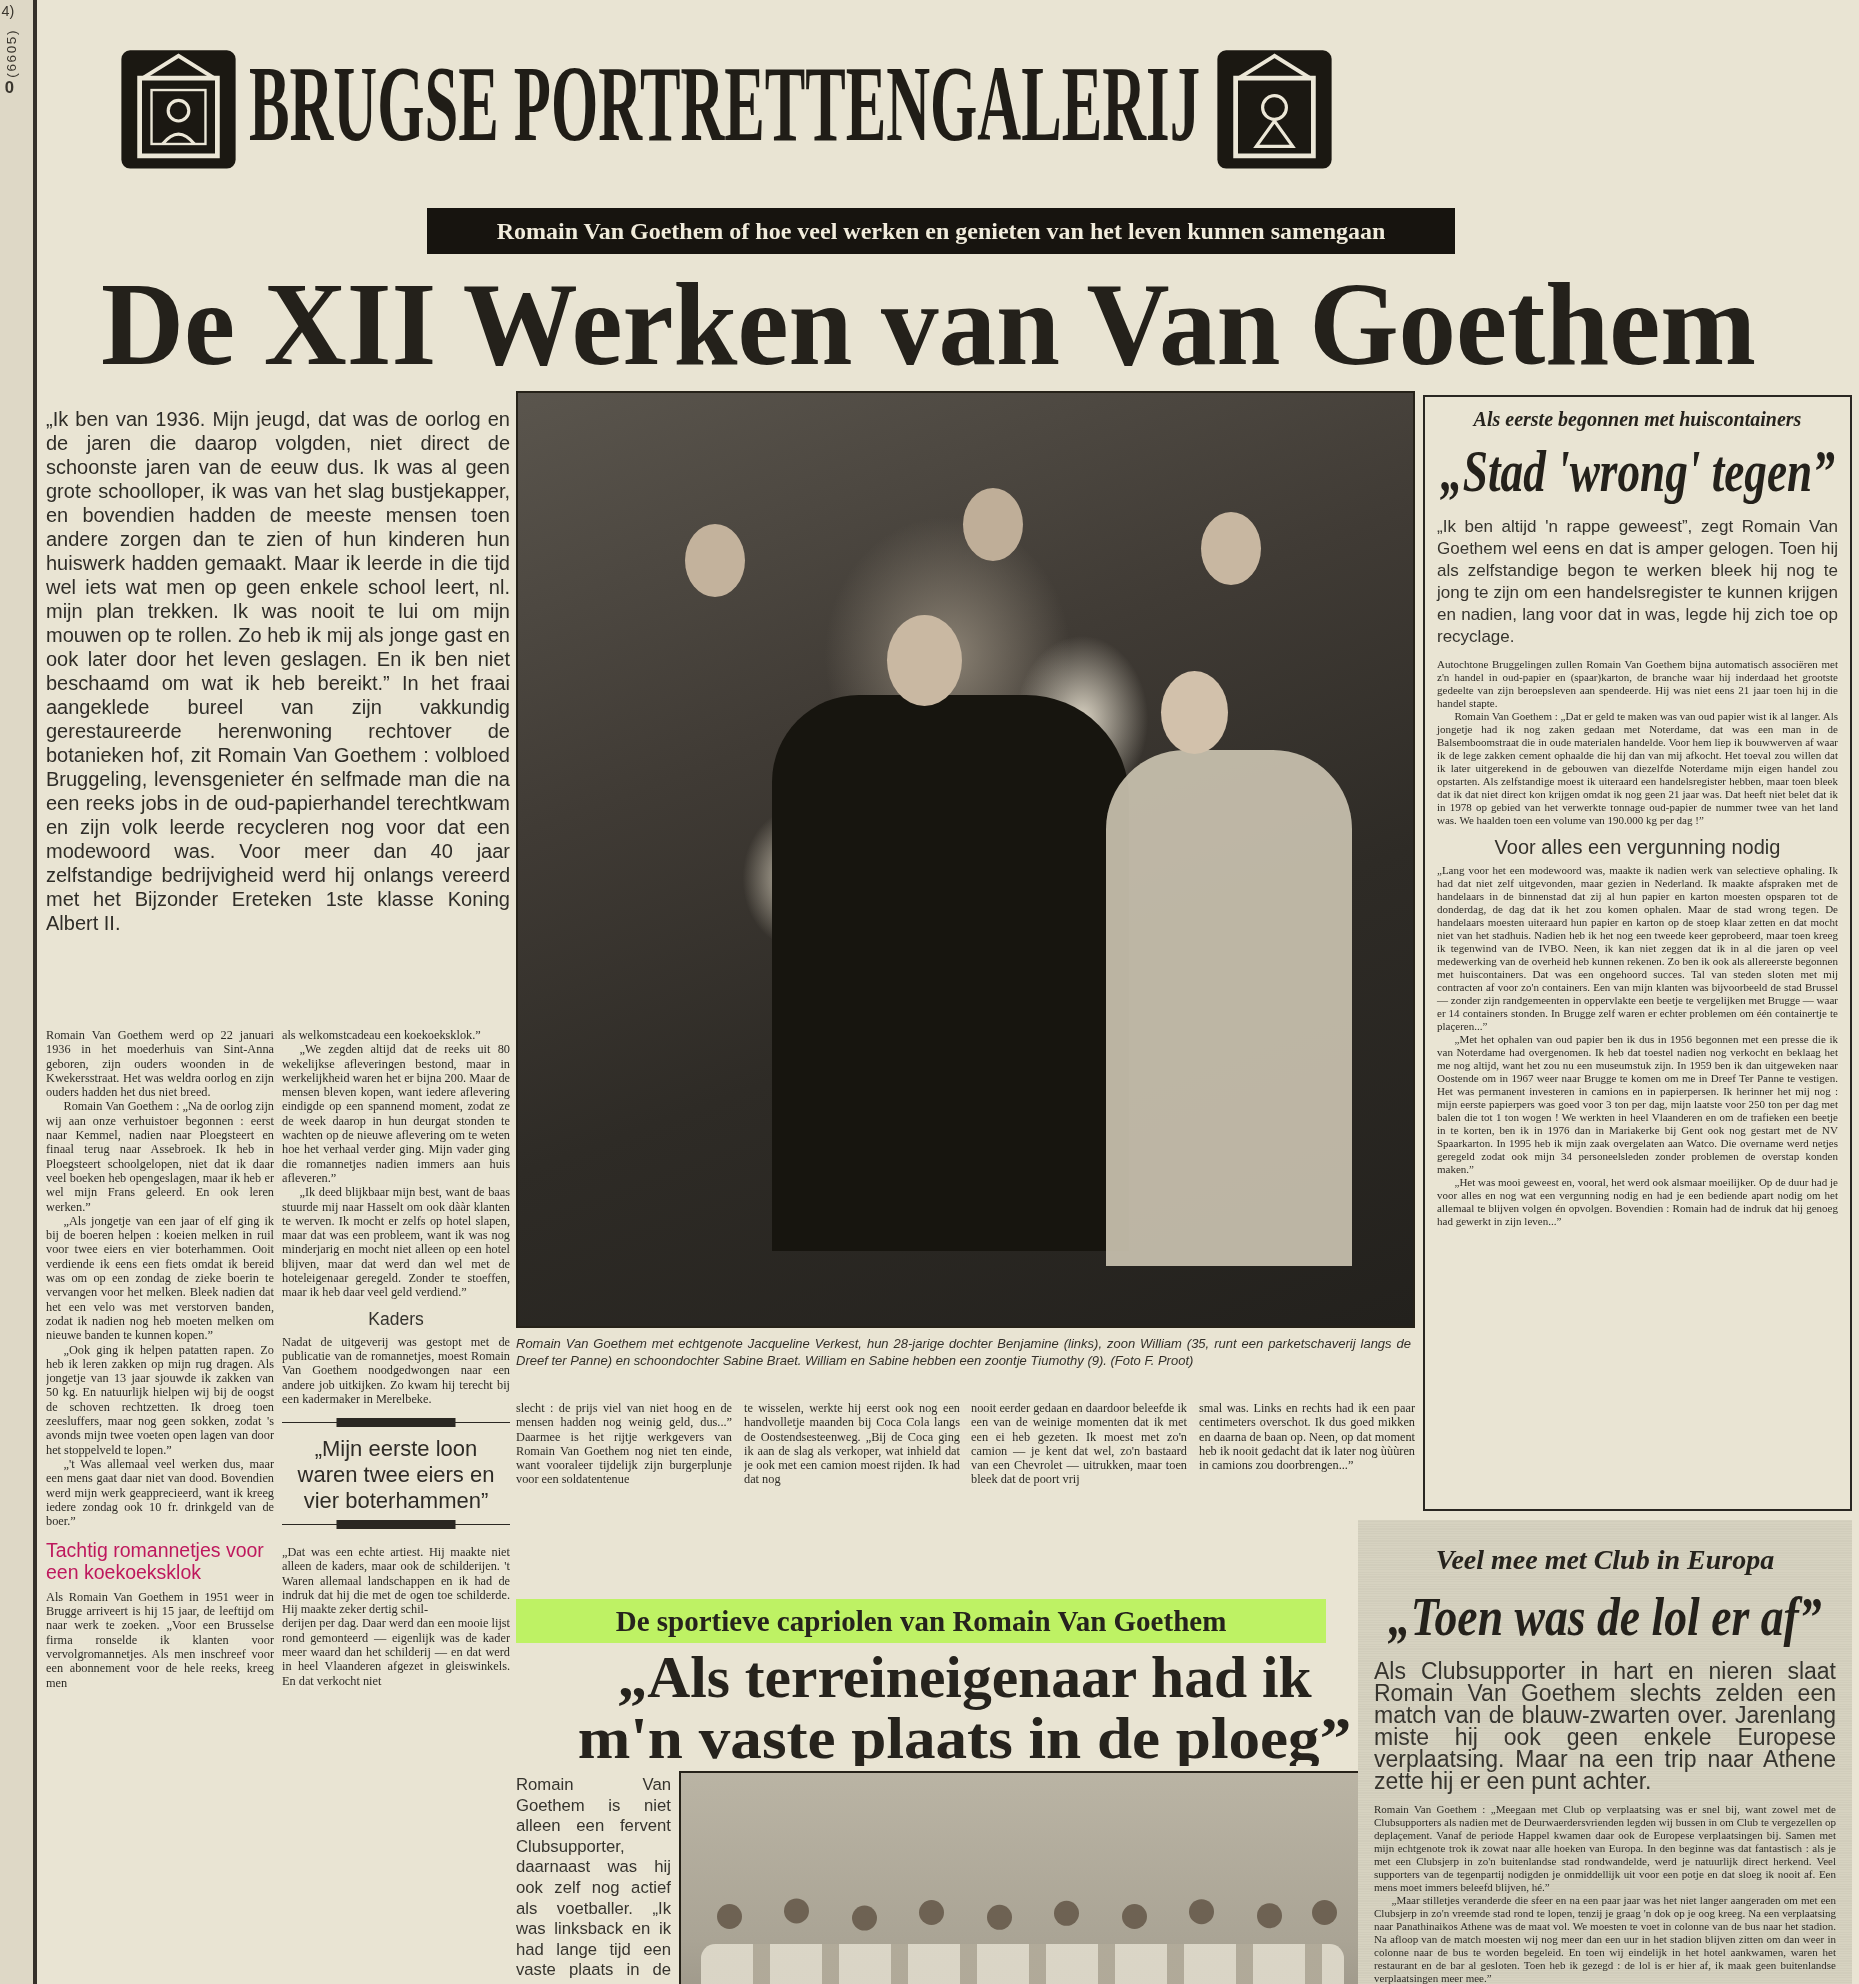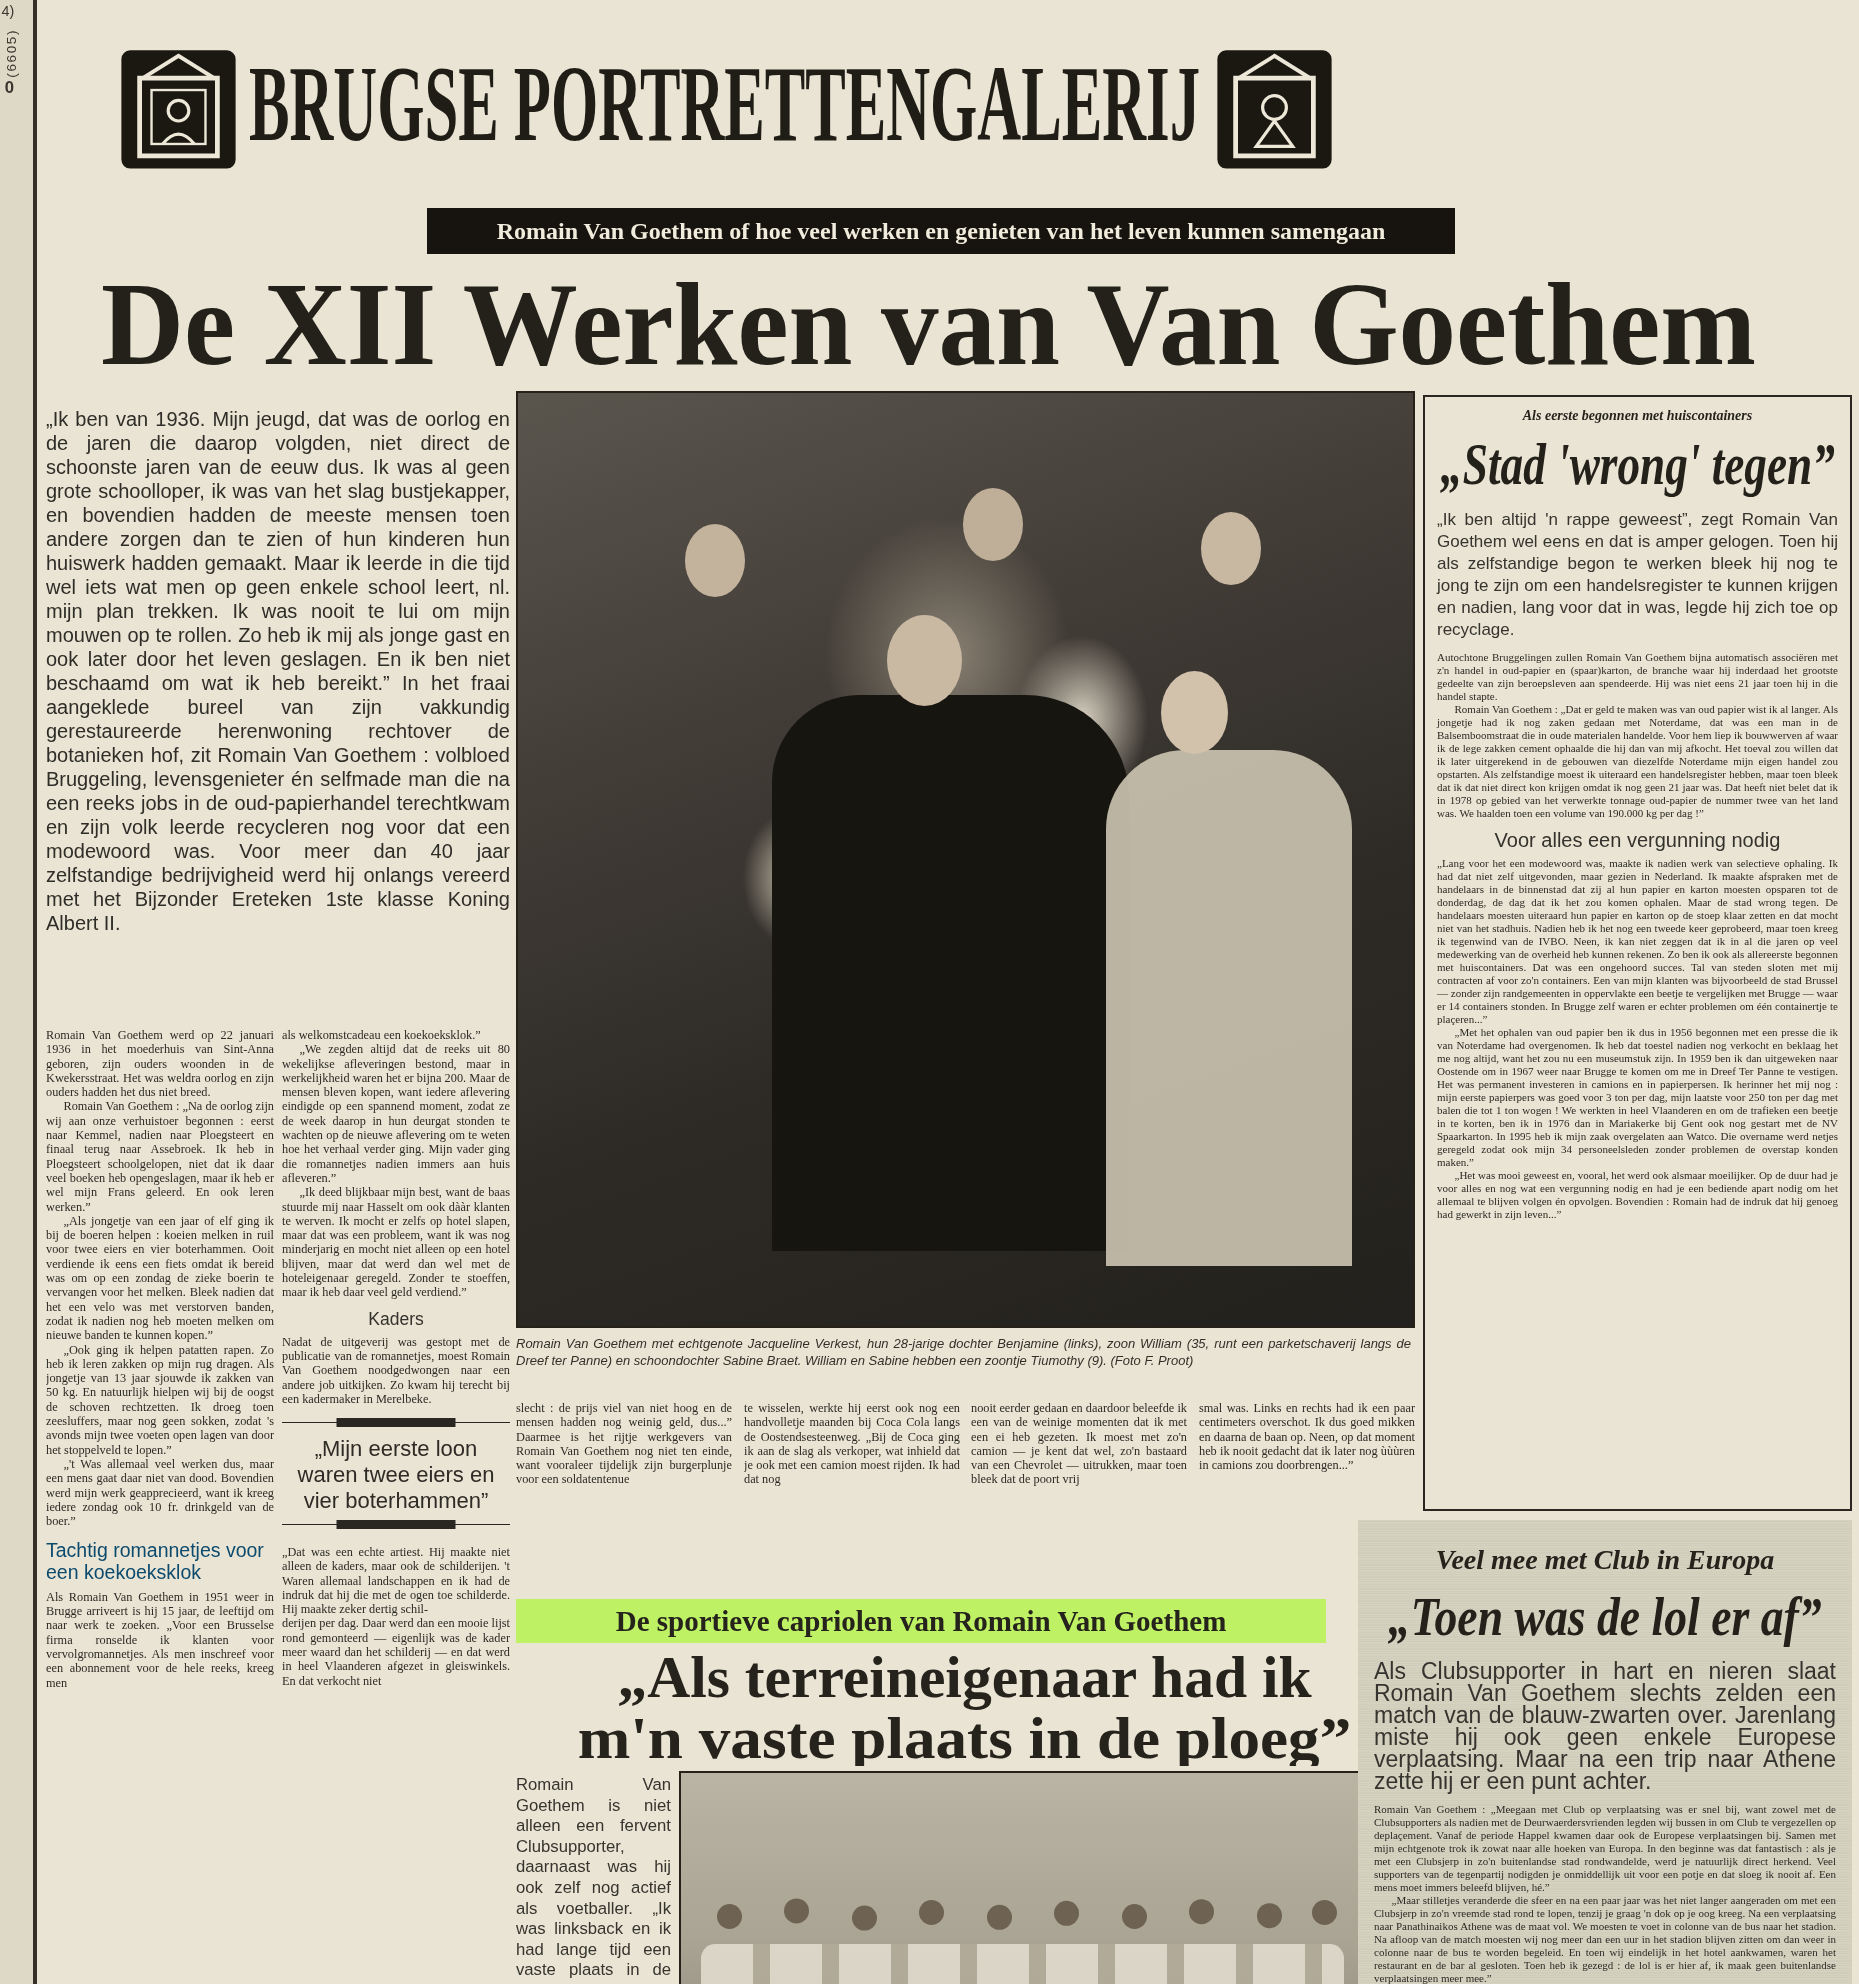--- a/index.html
+++ b/index.html
@@ -18,24 +18,24 @@
   .subtitle-bar{position:absolute;left:427px;top:208px;width:1028px;height:46px;background:#17140f;
       color:#f1ecdc;font-weight:bold;font-size:24px;line-height:46px;text-align:center;}
   .headline-svg{position:absolute;left:99px;top:260px;width:1659px;height:131px;}
   
   .abs{position:absolute;overflow:hidden;}
   .lead{font-family:"Liberation Sans",sans-serif;font-size:20px;line-height:24px;text-align:justify;color:#2f2d28;}
   .serif-sm{font-size:12.3px;line-height:14.3px;text-align:justify;}
   .serif-sm .p{text-indent:17.5px;}
   .serif-sm .p0{text-indent:0;}
   .sub-sans{font-family:"Liberation Sans",sans-serif;font-size:19.5px;line-height:22px;
-      text-align:left;margin:10.3px 0 7.1px 0;color:#0c4a6e;text-indent:0 !important;}
+      text-align:left;margin:10.3px 0 7.1px 0;color:#be185d;text-indent:0 !important;}
   .sub-center{font-family:"Liberation Sans",sans-serif;font-size:17.5px;text-align:center;
       margin:12px 0 8.7px 0;color:#34322c;text-indent:0 !important;}
-  .kicker{font-weight:bold;font-style:italic;font-size:14px;text-align:center;color:#26231d;}
+  .kicker{font-weight:bold;font-style:italic;font-size:20px;text-align:center;color:#26231d;}
   .caption{font-family:"Liberation Sans",sans-serif;font-style:italic;color:#33302a;text-align:justify;}
   
   .pullquote{margin:16px 0 14.3px 0;}
   .pq-rule{position:relative;border-top:1.6px solid #2a2722;height:5.6px;}
   .pq-bar{position:absolute;left:50%;transform:translateX(-50%);top:-5.2px;width:119px;height:8.7px;background:#2a2722;}
   .pq-text{font-family:"Liberation Sans",sans-serif;font-size:22px;line-height:26px;text-align:center;
       color:#2e2b26;padding:7.1px 0 10.3px 0;}
   
   .photo{border:2px solid #262219;}
   .photo-main{position:absolute;left:516px;top:391px;width:895px;height:933px;

